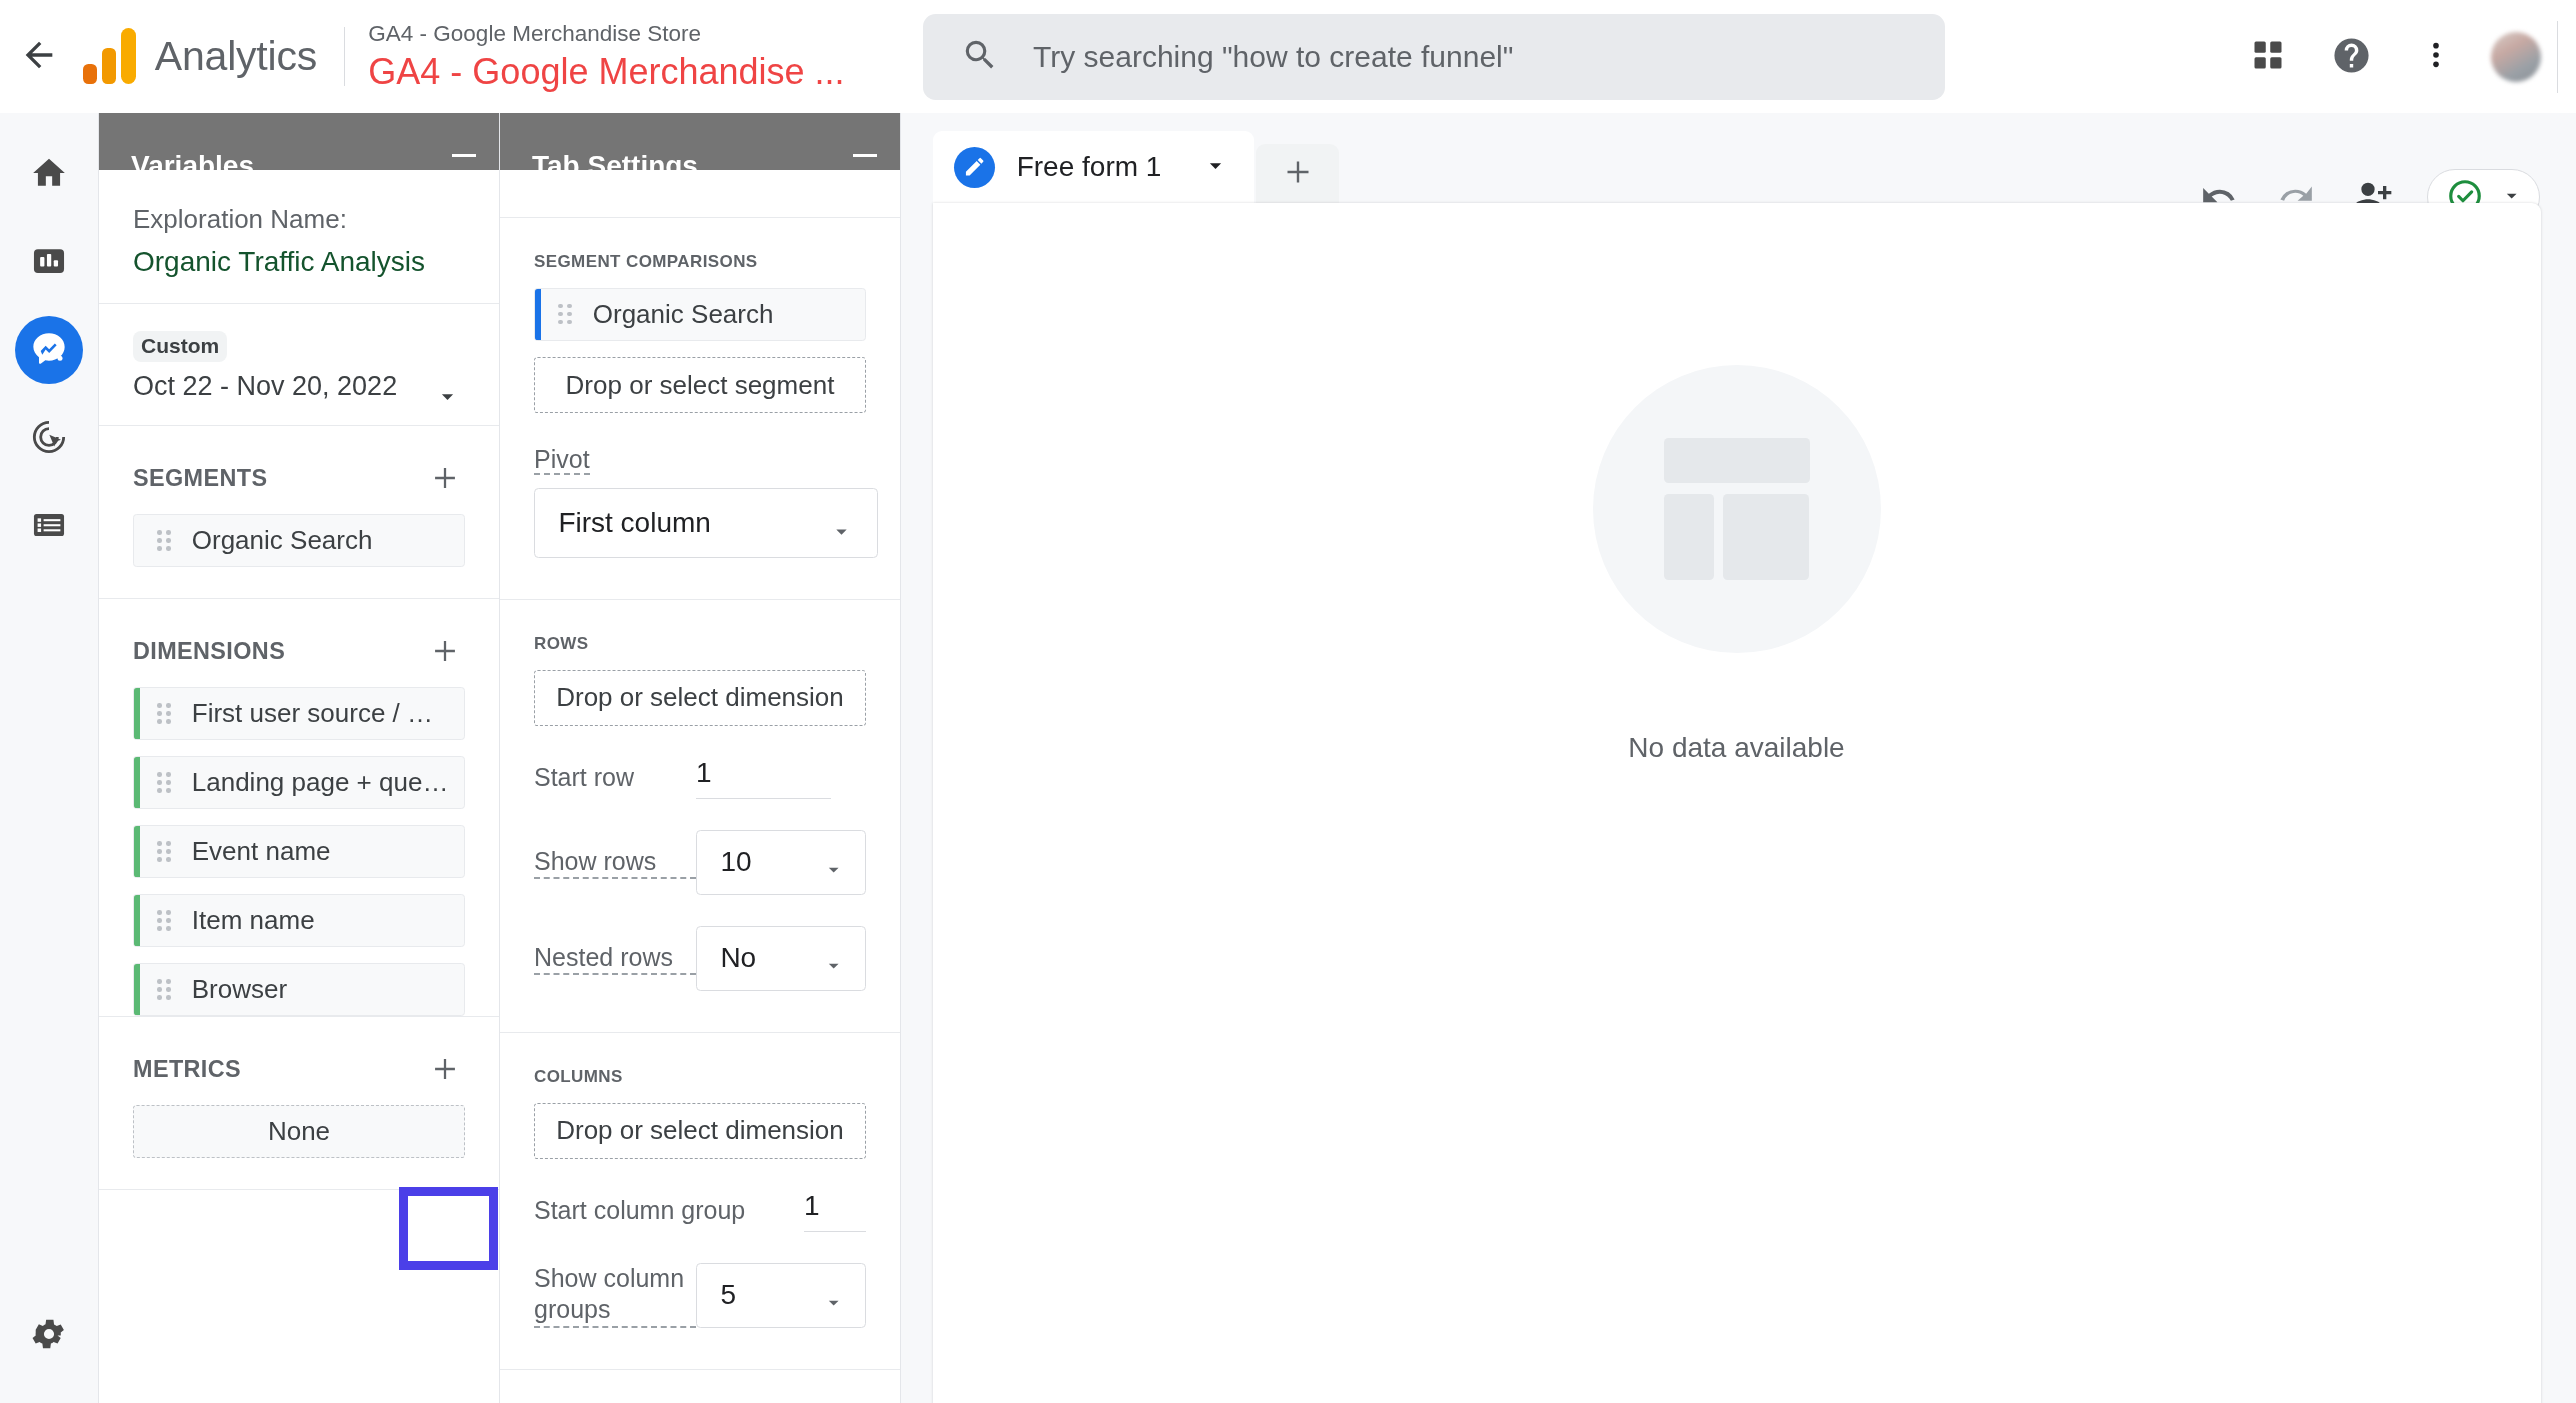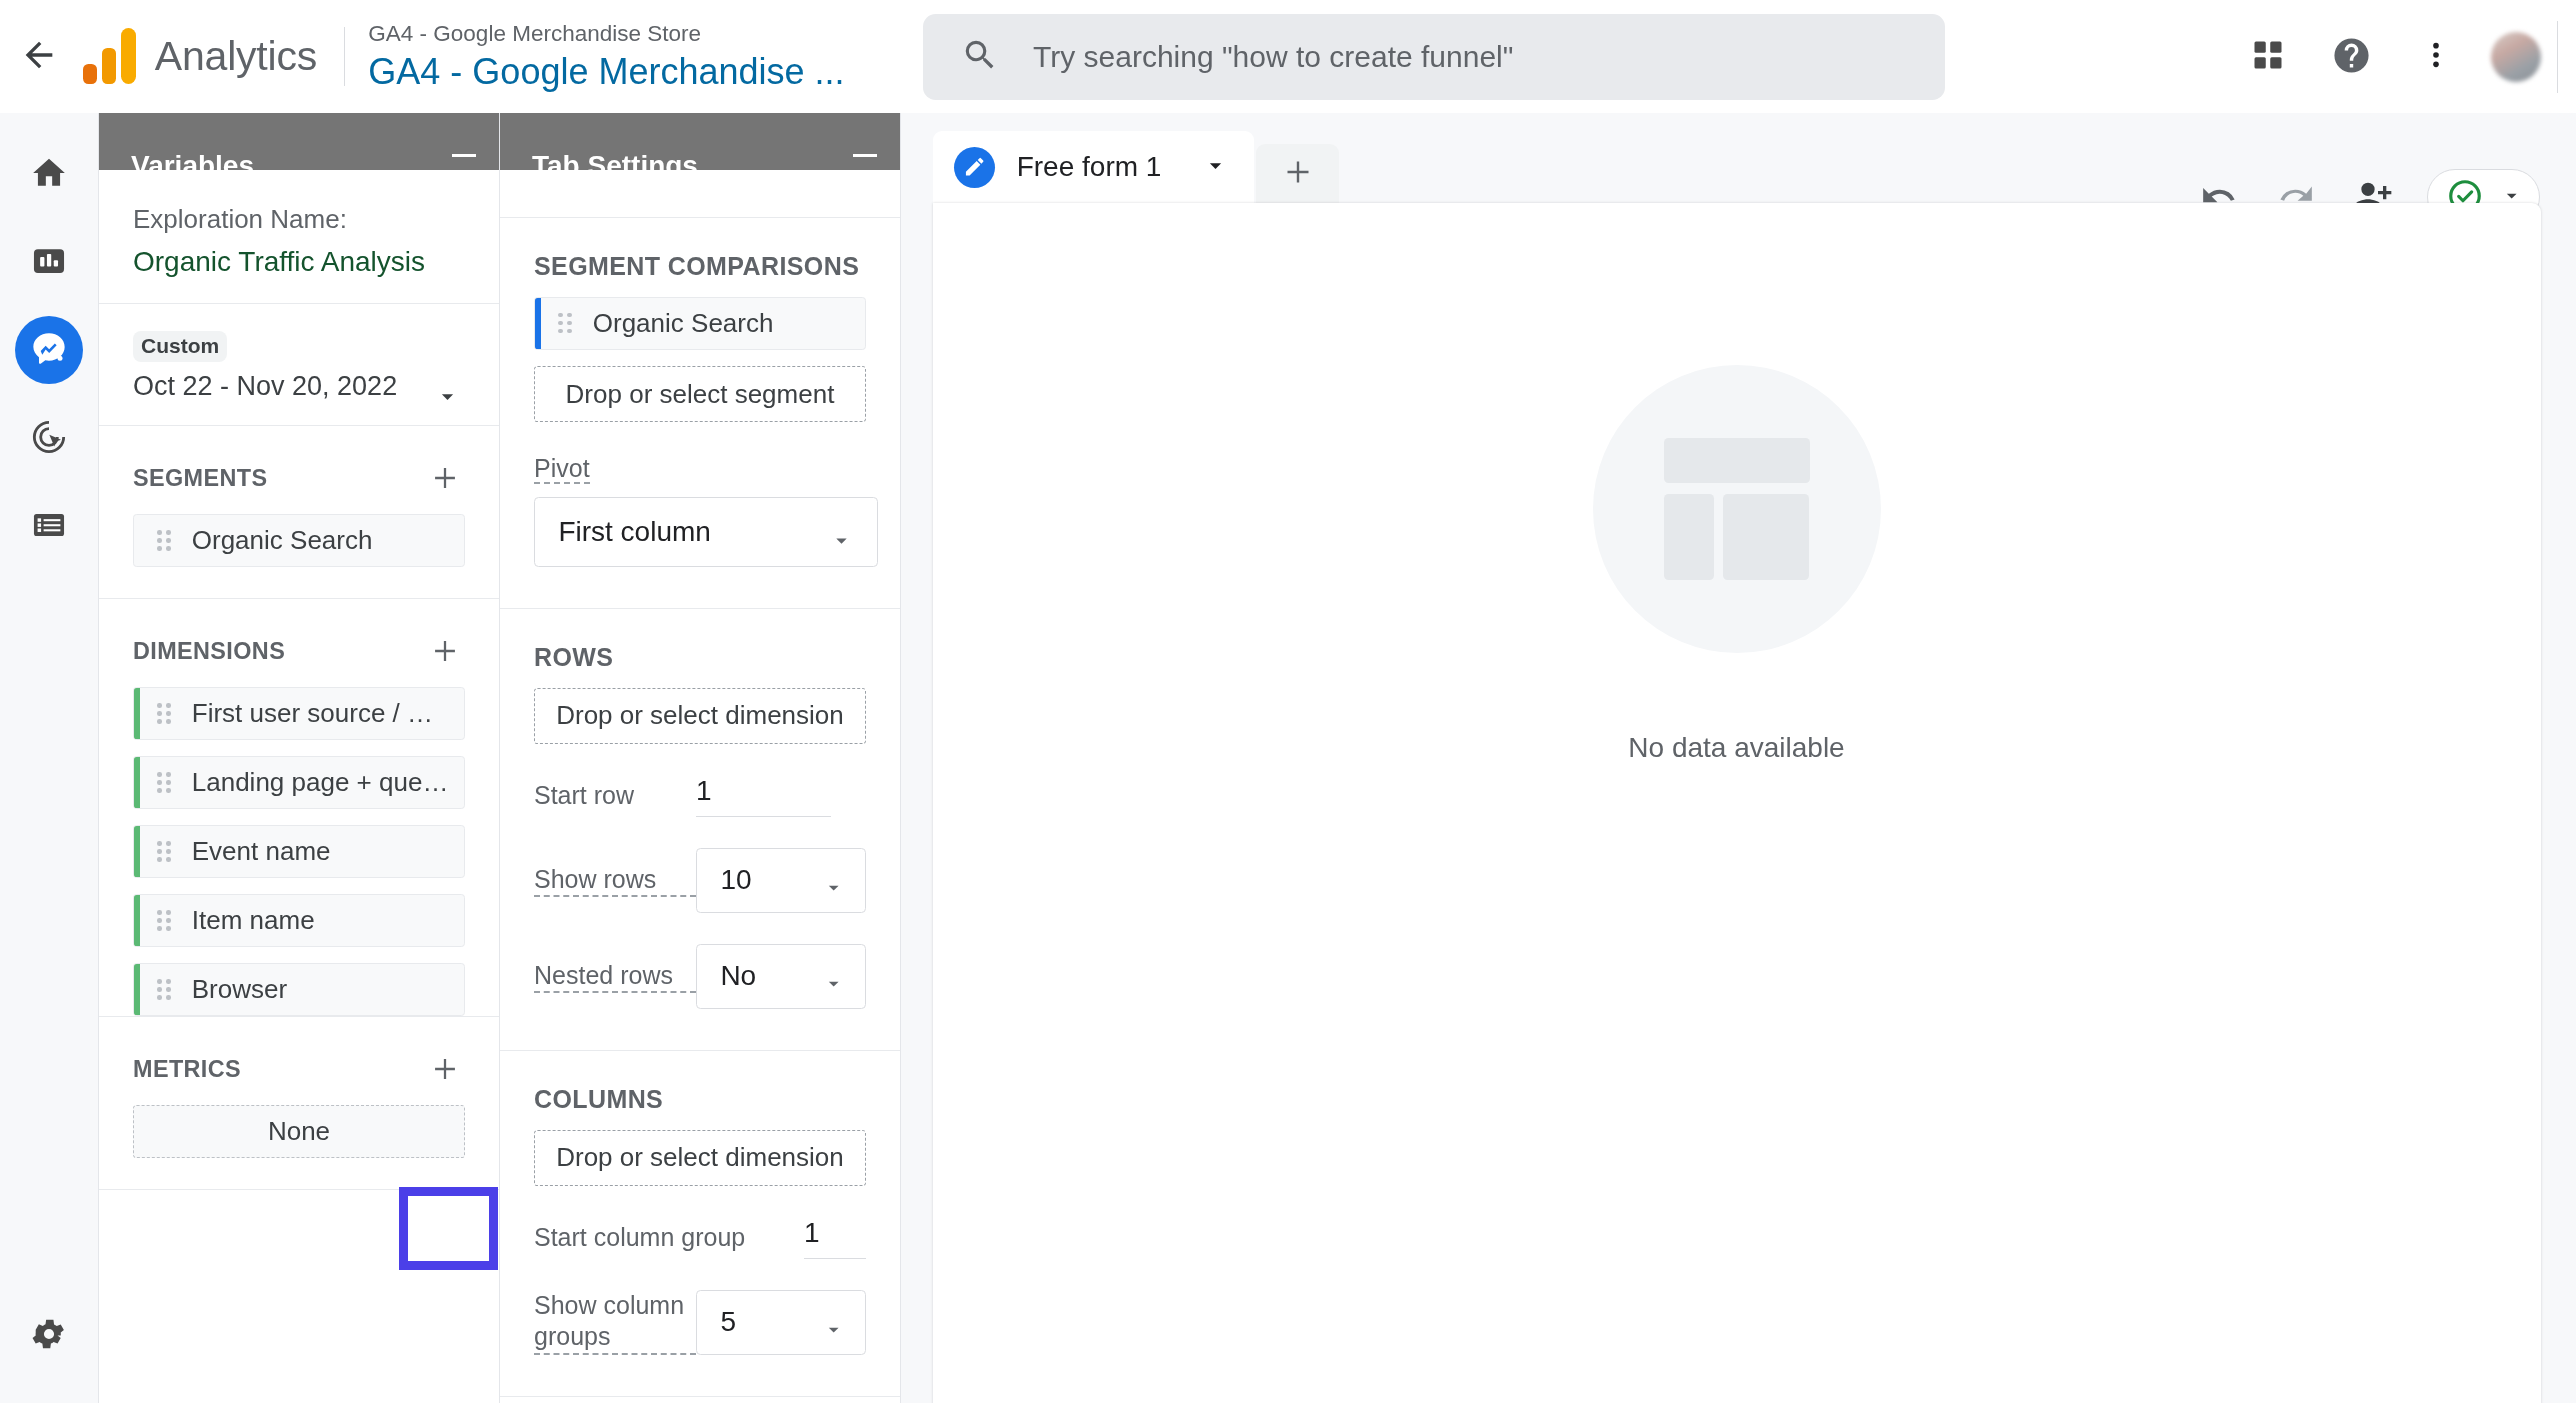--- a/index.html
+++ b/index.html
@@ -27,21 +27,21 @@
   .ga-logo i.b2 { left: 19px; width: 14.4px; height: 36px; background: #F29900; }
   .ga-logo i.b3 { left: 38px; width: 15.3px; height: 56px; background: #F9AB00; border-radius: 8px; }
   .brand-name {
     font-size: 41px; color: #5F6368; margin-left: 18px; letter-spacing: -0.2px;
     font-weight: 400; white-space: nowrap;
   }
   .vdiv { width: 0.9px; height: 59px; background: #DADCE0; margin: 0 23.4px 0 27px; }
   .prop-block { display: flex; flex-direction: column; justify-content: space-between; }
   .prop-sub { font-size: 22.5px; color: #5F6368; line-height: 29px; white-space: nowrap; }
   .prop-title {
-    font-size: 36px; color: #0369a1; line-height: 43px; font-weight: 400;
+    font-size: 36px; color: #ef4444; line-height: 43px; font-weight: 400;
     white-space: nowrap; margin-top: 1.8px;
   }
   .search-wrap {
     position: absolute; left: 923px; top: 13.5px;
     width: 1022px; height: 86px; background: #E8EAED; border-radius: 12.6px;
     display: flex; align-items: center; cursor: text;
   }
   .search-wrap svg { margin-left: 38px; }
   .search-ph {
     font-size: 30px; color: #5F6368; margin-left: 34px; white-space: nowrap;
@@ -149,21 +149,21 @@
   
   .hl-box {
     position: absolute; left: 399px; top: 1187px; width: 99px; height: 83px;
     border: 9px solid #4B3FE8; background: transparent; pointer-events: none; z-index: 40;
   }
 
   
   .ts-top-strip { height: 48px; border-bottom: 0.9px solid #E8EAED; }
   .ts-sect { padding: 0 34px; }
   .ts-title {
-    font-size: 25px; font-weight: bold; color: #5F6368;
+    font-size: 17px; font-weight: bold; color: #5F6368;
     letter-spacing: 0.4px; margin-top: 34px;
   }
   .dash-drop {
     height: 56px; border: 0.9px dashed #9AA0A6; border-radius: 3.6px; background: #ffffff;
     display: flex; align-items: center; justify-content: center;
     font-size: 26px; color: #3C4043; margin-top: 16px; cursor: pointer;
   }
   .field-label {
     font-size: 25px; color: #5F6368; border-bottom: 2.7px dashed #9AA0A6;
     display: inline; line-height: 1.25; cursor: help;

